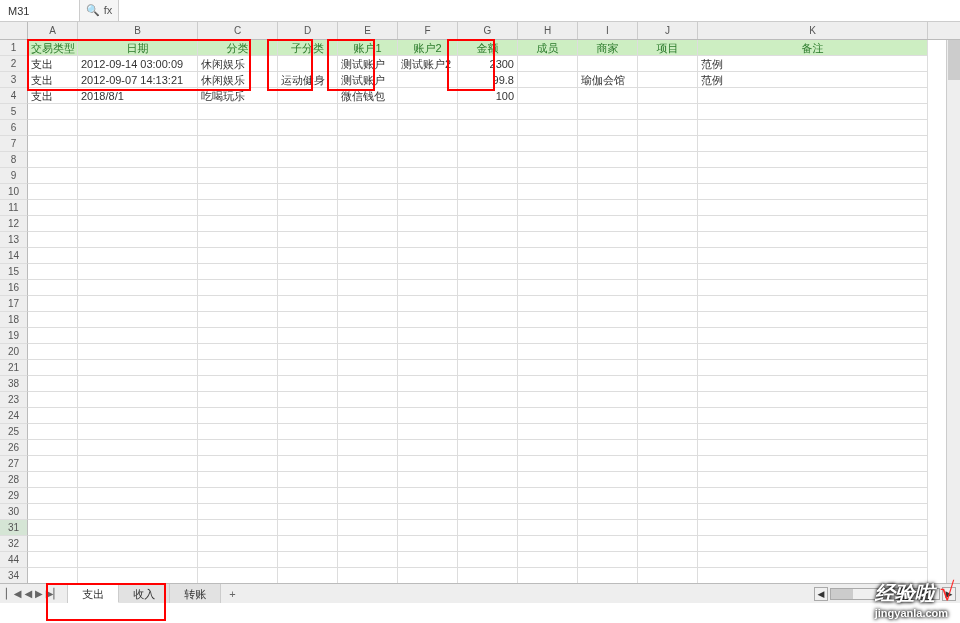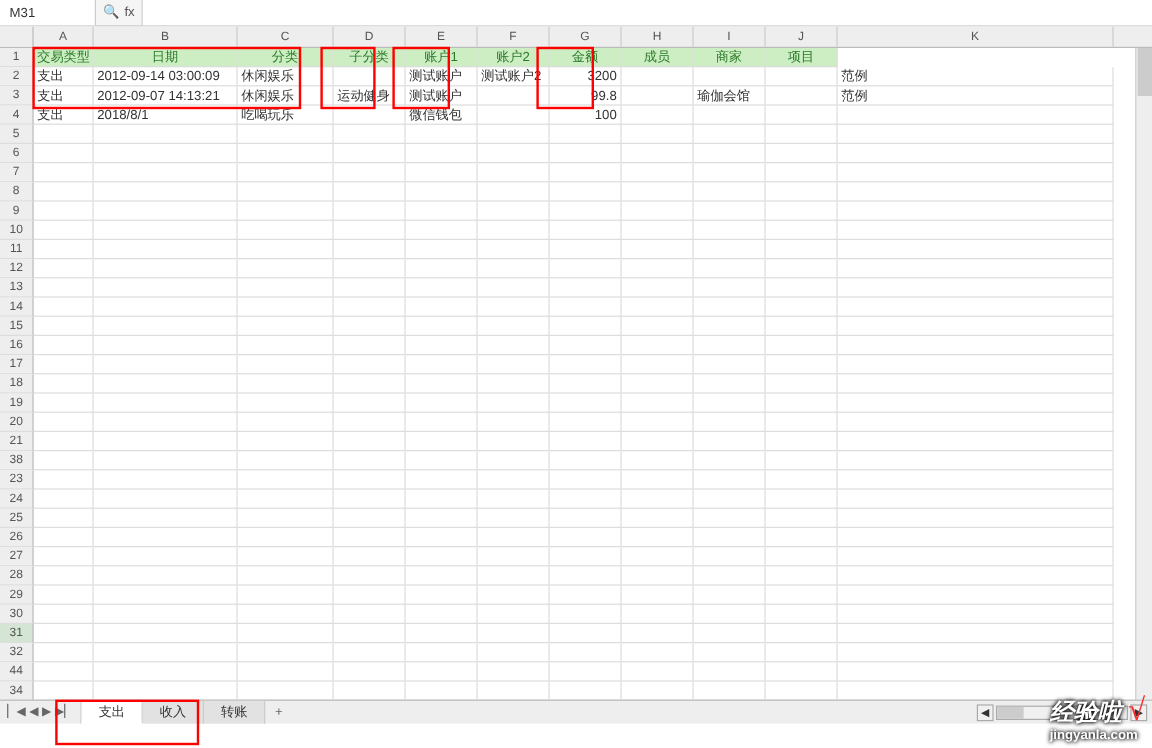--- a/index.html
+++ b/index.html
@@ -305,29 +305,30 @@
         <div class="cell header-cell" style="width: 50px;">交易类型</div>
         <div class="cell header-cell" style="width: 120px;">日期</div>
         <div class="cell header-cell" style="width: 80px;">分类</div>
         <div class="cell header-cell" style="width: 60px;">子分类</div>
         <div class="cell header-cell" style="width: 60px;">账户1</div>
         <div class="cell header-cell" style="width: 60px;">账户2</div>
         <div class="cell header-cell" style="width: 60px;">金额</div>
         <div class="cell header-cell" style="width: 60px;">成员</div>
         <div class="cell header-cell" style="width: 60px;">商家</div>
         <div class="cell header-cell" style="width: 60px; text-align: center;">项目</div>
+        <div class="cell header-cell" style="width: 230px;">备注</div>
       </div>
       <div class="row">
         <div class="cell" style="width: 50px;">支出</div>
         <div class="cell" style="width: 120px;">2012-09-14 03:00:09</div>
         <div class="cell" style="width: 80px;">休闲娱乐</div>
         <div class="cell" style="width: 60px;"></div>
         <div class="cell" style="width: 60px;">测试账户</div>
         <div class="cell" style="width: 60px;">测试账户2</div>
-        <div class="cell num" style="width: 60px;">3200</div>
+        <div class="cell num" style="width: 60px;">2300</div>
         <div class="cell" style="width: 60px;"></div>
         <div class="cell" style="width: 60px;"></div>
         <div class="cell" style="width: 60px;"></div>
         <div class="cell" style="width: 230px; text-align: left;">范例</div>
       </div>
       <div class="row">
         <div class="cell" style="width: 50px;">支出</div>
         <div class="cell" style="width: 120px;">2012-09-07 14:13:21</div>
         <div class="cell" style="width: 80px;">休闲娱乐</div>
         <div class="cell" style="width: 60px;">运动健身</div>

